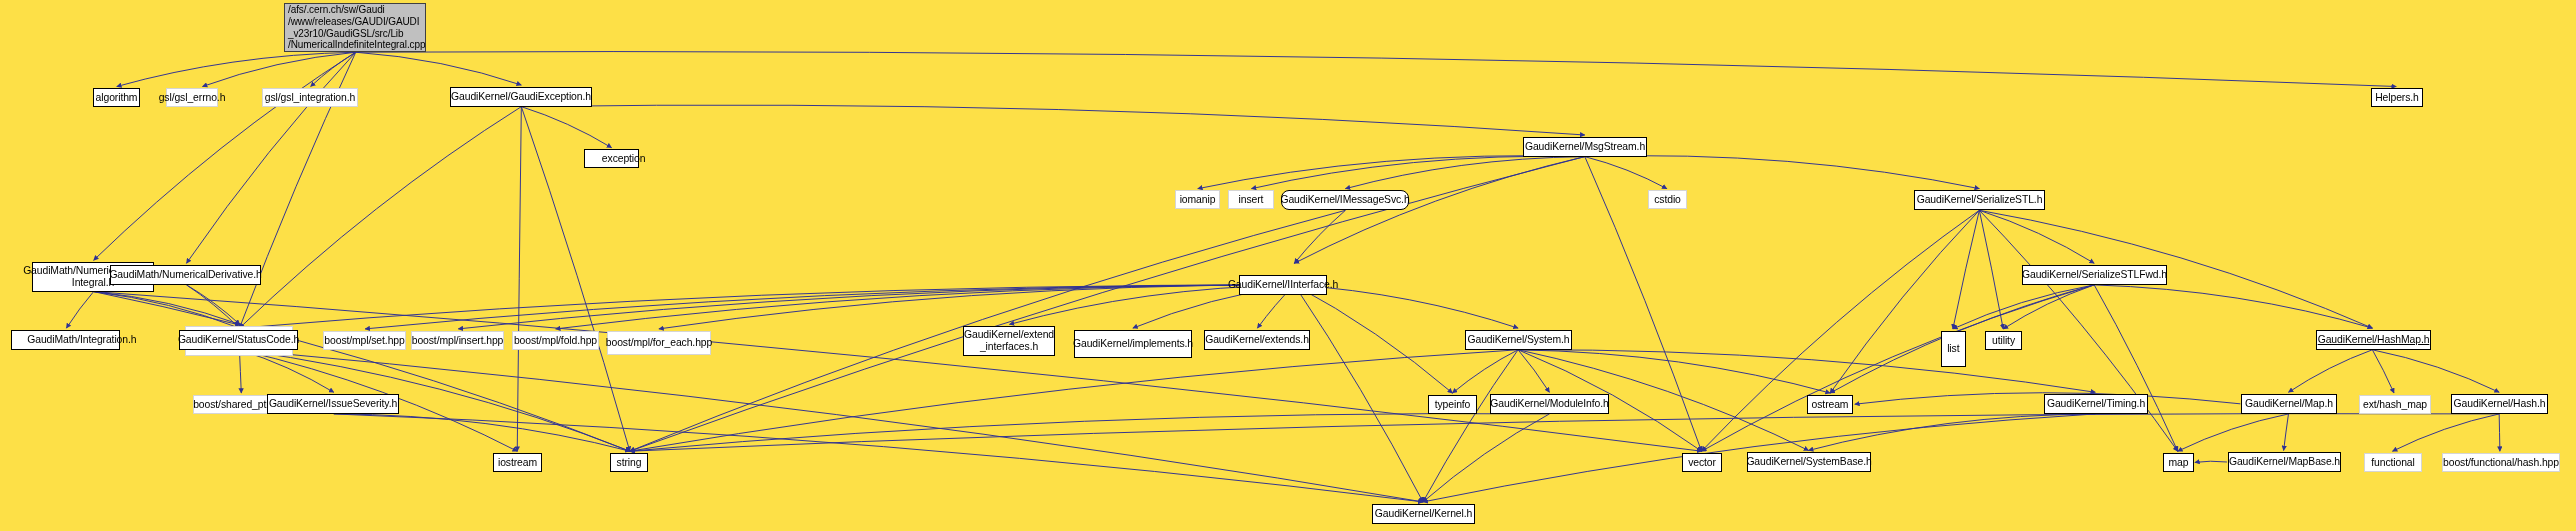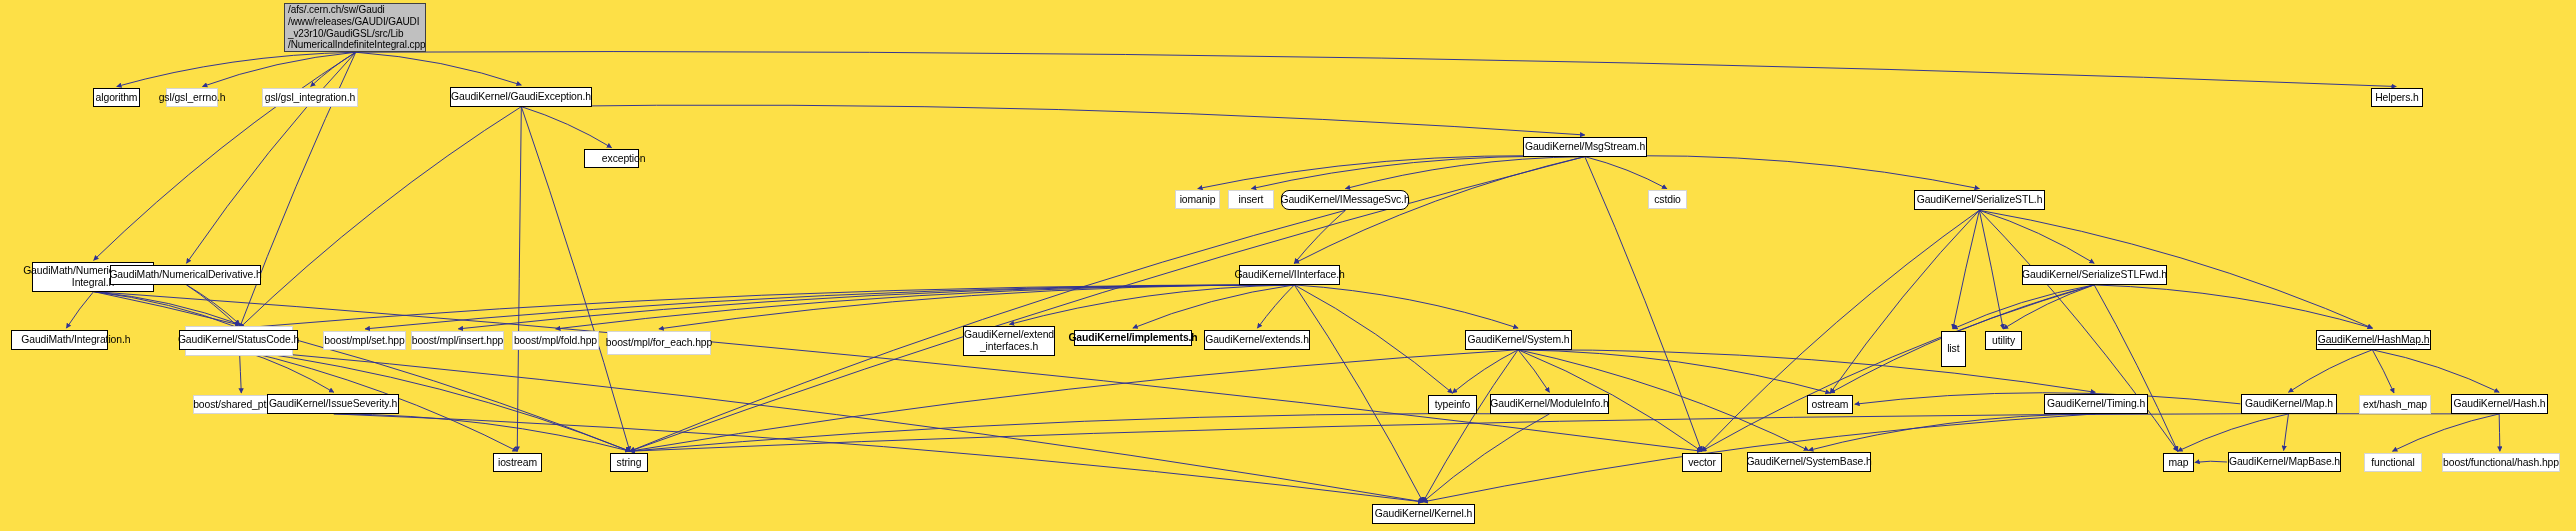--- a/index.html
+++ b/index.html
@@ -156,33 +156,33 @@
       <div class="node solid" style="left: 584px; top: 149px; width: 55px; height: 19.4px; padding-left: 28px;">exception</div>
       <div class="node solid" style="left: 1523px; top: 137px; width: 124px; height: 20px;">GaudiKernel/MsgStream.h</div>
       <div class="node faint" style="left: 1175px; top: 190px; width: 45px; height: 19.4px;">iomanip</div>
       <div class="node faint" style="left: 1228px; top: 190px; width: 46px; height: 19.4px;">insert</div>
       <div class="node solid" style="left: 1281px; top: 190px; width: 128px; height: 20px; border-radius: 8px;">GaudiKernel/IMessageSvc.h</div>
       <div class="node faint" style="left: 1648px; top: 190px; width: 39px; height: 19.4px;">cstdio</div>
       <div class="node solid" style="left: 1914px; top: 190px; width: 131px; height: 20px;">GaudiKernel/SerializeSTL.h</div>
       <div class="node solid" style="left: 32px; top: 262px; width: 122px; height: 30px;">GaudiMath/NumericalIndefinite
 Integral.h</div>
       <div class="node solid" style="left: 110px; top: 265px; width: 151px; height: 20px;">GaudiMath/NumericalDerivative.h</div>
-      <div class="node solid" style="left: 1239px; top: 265px; width: 101px; height: 20px;">GaudiKernel/IInterface.h</div>
+      <div class="node solid" style="left: 1239px; top: 275px; width: 88px; height: 20px;">GaudiKernel/IInterface.h</div>
       <div class="node solid" style="left: 2022px; top: 265px; width: 145px; height: 20px;">GaudiKernel/SerializeSTLFwd.h</div>
-      <div class="node solid" style="left: 11.2px; top: 330px; width: 97px; height: 20px; padding-left: 36px;">GaudiMath/Integration.h</div>
+      <div class="node solid" style="left: 11.2px; top: 330px; width: 109px; height: 20px; padding-left: 36px;">GaudiMath/Integration.h</div>
       <div class="node faint" style="left: 185px; top: 326px; width: 108px; height: 30px;">CLHEP/GenericFunctions
 /AbsFunction.hh</div>
       <div class="node solid" style="left: 179px; top: 330px; width: 119px; height: 20px;">GaudiKernel/StatusCode.h</div>
       <div class="node faint" style="left: 323px; top: 331px; width: 83px; height: 19.4px;">boost/mpl/set.hpp</div>
       <div class="node faint" style="left: 411px; top: 331px; width: 93px; height: 19.4px;">boost/mpl/insert.hpp</div>
       <div class="node faint" style="left: 512px; top: 331px; width: 87px; height: 19.4px;">boost/mpl/fold.hpp</div>
       <div class="node faint" style="left: 607px; top: 331px; width: 104px; height: 24px;">boost/mpl/for_each.hpp</div>
       <div class="node solid" style="left: 963px; top: 326px; width: 92px; height: 30px;">GaudiKernel/extend
 _interfaces.h</div>
-      <div class="node solid" style="left: 1074px; top: 330px; width: 118px; height: 16px; font-weight: bold;">GaudiKernel/implements.h</div>
+      <div class="node solid" style="left: 1074px; top: 330px; width: 118px; height: 28px;">GaudiKernel/implements.h</div>
       <div class="node solid" style="left: 1204px; top: 330px; width: 106px; height: 20px;">GaudiKernel/extends.h</div>
       <div class="node solid" style="left: 1465px; top: 330px; width: 107px; height: 20px;">GaudiKernel/System.h</div>
       <div class="node solid" style="left: 1941px; top: 331px; width: 24.6px; height: 36px;">list</div>
       <div class="node solid" style="left: 1985px; top: 331px; width: 37px; height: 19.4px;">utility</div>
       <div class="node solid" style="left: 2316px; top: 330px; width: 115px; height: 20px; text-decoration: underline;">GaudiKernel/HashMap.h</div>
       <div class="node faint" style="left: 193px; top: 395px; width: 96px; height: 19.4px;">boost/shared_ptr.hpp</div>
       <div class="node solid" style="left: 267px; top: 394px; width: 132px; height: 20px;">GaudiKernel/IssueSeverity.h</div>
       <div class="node solid" style="left: 1428px; top: 395px; width: 49px; height: 19.4px;">typeinfo</div>
       <div class="node solid" style="left: 1490px; top: 394px; width: 119px; height: 20px;">GaudiKernel/ModuleInfo.h</div>
       <div class="node solid" style="left: 1807px; top: 395px; width: 46px; height: 19.4px;">ostream</div>

